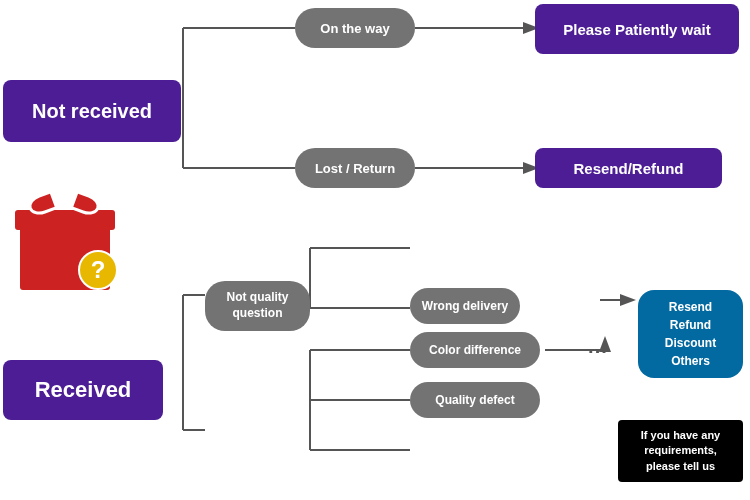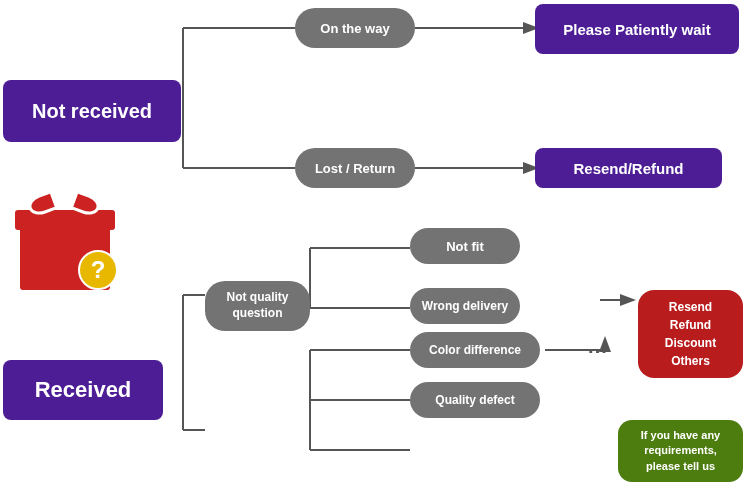--- a/index.html
+++ b/index.html
@@ -137,33 +137,33 @@
       justify-content: center;
       font-size: 24px;
       font-weight: bold;
       color: #fff;
       border: 2px solid #fff;
     }
 
     
     .bubble-result {
       position: absolute;
-      background: #b91c1c;
+      background: #0369a1;
       border-radius: 16px;
       color: #fff;
       font-size: 12px;
       font-weight: bold;
       text-align: center;
       padding: 8px 10px;
     }
 
     .bubble-tell {
       position: absolute;
-      background: #4d7c0f;
-      border-radius: 14px;
+      background: #000000;
+      border-radius: 4px;
       color: #fff;
       font-size: 11px;
       font-weight: bold;
       text-align: center;
       padding: 8px 10px;
     }
   </style>
 </head>
 <body>
 
@@ -230,21 +230,20 @@
 
   <div class="node" style="left:295px; top:148px; width:120px; height:40px;">Lost / Return</div>
 
   <div class="node node-big" style="left:535px; top:148px; width:187px; height:40px; font-size:15px; border-radius:8px;">Resend/Refund</div>
 
   <div class="node node-big" style="left:3px; top:360px; width:160px; height:60px; font-size:22px;">Received</div>
 
   <div class="node" style="left:205px; top:270px; width:105px; height:50px; font-size:12px; line-height:1.3;margin-top:11px;">Not quality question</div>
 
 
-  <div class="node" style="left:410px; top:228px; width:110px; height:36px; font-size:13px;">Not fit</div>
 
   <div class="node" style="left:410px; top:288px; width:110px; height:36px; font-size:12px;text-align:right;">Wrong delivery</div>
 
   <div class="node" style="left:410px; top:332px; width:130px; height:36px; font-size:12px;">Color difference</div>
 
   <div class="node" style="left:410px; top:382px; width:130px; height:36px; font-size:12px;">Quality defect</div>
 
 
   <div style="position:absolute; left:588px; top:340px; font-size:20px; color:#555; font-weight:bold;">
     ···

